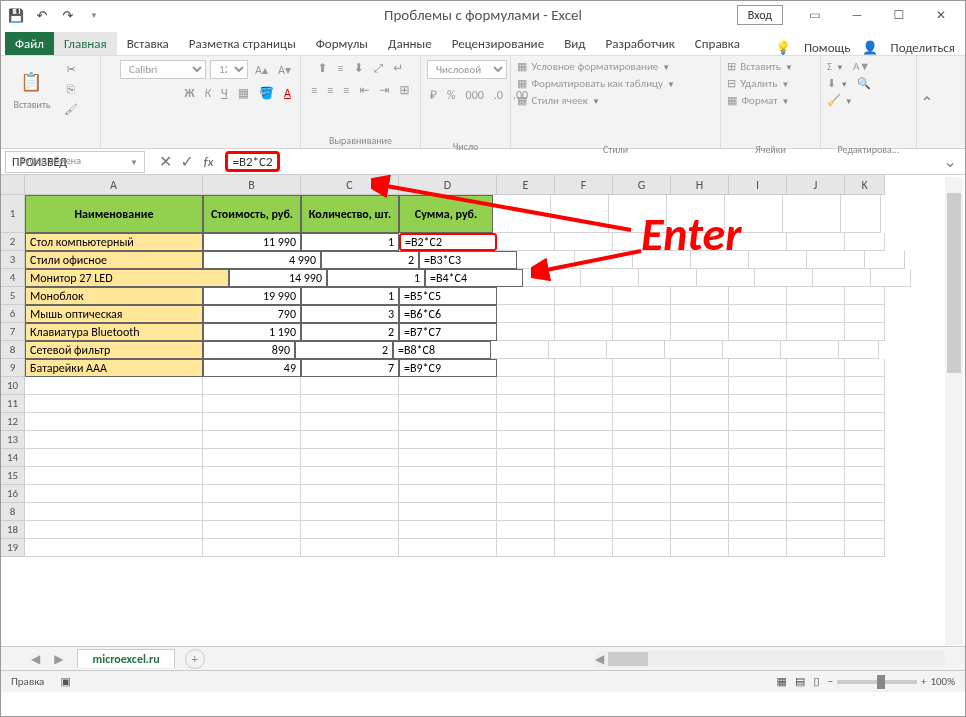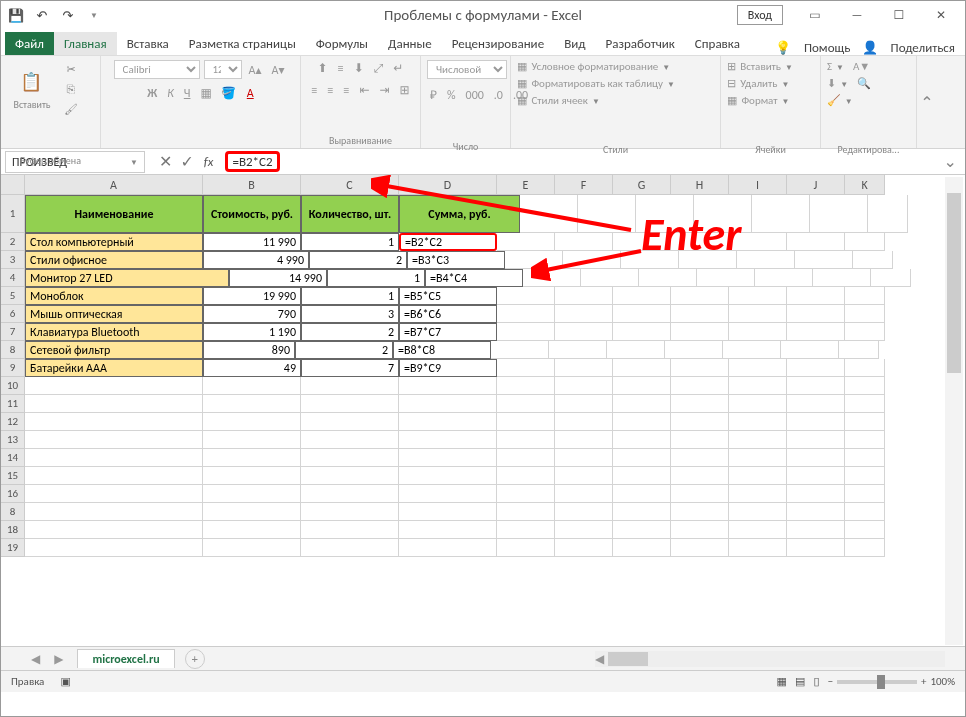--- a/index.html
+++ b/index.html
@@ -115,21 +115,21 @@
       </div>
       <div class="smbtns">
         <div class="smbtn">✂</div>
         <div class="smbtn">⎘</div>
         <div class="smbtn">🖌</div>
       </div>
     </div>
     <div class="rgroup-label">Буфер обмена</div>
   </div>
   <div class="rgroup" style="width:200px">
-    <div class="rbody" style="flex-direction:column;gap:6px;align-items:center">
+    <div class="rbody" style="flex-direction:column;gap:6px;align-items:flex-end">
       <div class="fontrow">
         <select class="fontsel" style="width:86px"><option>Calibri</option></select>
         <select class="fontsel" style="width:38px"><option>12</option></select>
         <span class="rbtn">A▴</span>
         <span class="rbtn">A▾</span>
       </div>
       <div class="fontrow">
         <span class="rbtn" style="font-weight:bold">Ж</span>
         <span class="rbtn" style="font-style:italic">К</span>
         <span class="rbtn" style="text-decoration:underline">Ч</span>
@@ -279,21 +279,21 @@
       <div class="rowhdr">16</div>
       <div class="rowhdr">8</div>
       <div class="rowhdr">18</div>
       <div class="rowhdr">19</div>
     </div>
   <div class="cells" id="cells">
       <div class="cellrow hdrrow">
         <div class="cell thdr" style="width: 178px;">Наименование</div>
         <div class="cell thdr" style="width: 98px;">Стоимость, руб.</div>
         <div class="cell thdr" style="width: 98px;">Количество, шт.</div>
-        <div class="cell thdr" style="width: 121px;">Сумма, руб.</div>
+        <div class="cell thdr" style="width: 94px;">Сумма, руб.</div>
         <div class="cell" style="width: 58px;"></div>
         <div class="cell" style="width: 58px;"></div>
         <div class="cell" style="width: 58px;"></div>
         <div class="cell" style="width: 58px;"></div>
         <div class="cell" style="width: 58px;"></div>
         <div class="cell" style="width: 58px;"></div>
         <div class="cell" style="width: 40px;"></div>
       </div>
       <div class="cellrow">
         <div class="cell tname" style="width: 178px;">Стол компьютерный</div>
@@ -303,21 +303,21 @@
         <div class="cell" style="width: 58px;"></div>
         <div class="cell" style="width: 58px;"></div>
         <div class="cell" style="width: 58px;"></div>
         <div class="cell" style="width: 58px;"></div>
         <div class="cell" style="width: 58px;"></div>
         <div class="cell" style="width: 58px;"></div>
         <div class="cell" style="width: 40px;"></div>
       </div>
       <div class="cellrow">
         <div class="cell tname" style="width: 178px;">Стили офисное</div>
-        <div class="cell tnum" style="width: 106px;">4 990</div>
+        <div class="cell tnum" style="width: 118px;">4 990</div>
         <div class="cell tnum" style="width: 98px;">2</div>
         <div class="cell tform" style="width: 98px;">=B3*C3</div>
         <div class="cell" style="width: 58px;"></div>
         <div class="cell" style="width: 58px;"></div>
         <div class="cell" style="width: 58px;"></div>
         <div class="cell" style="width: 58px;"></div>
         <div class="cell" style="width: 58px;"></div>
         <div class="cell" style="width: 58px;"></div>
         <div class="cell" style="width: 40px;"></div>
       </div>

